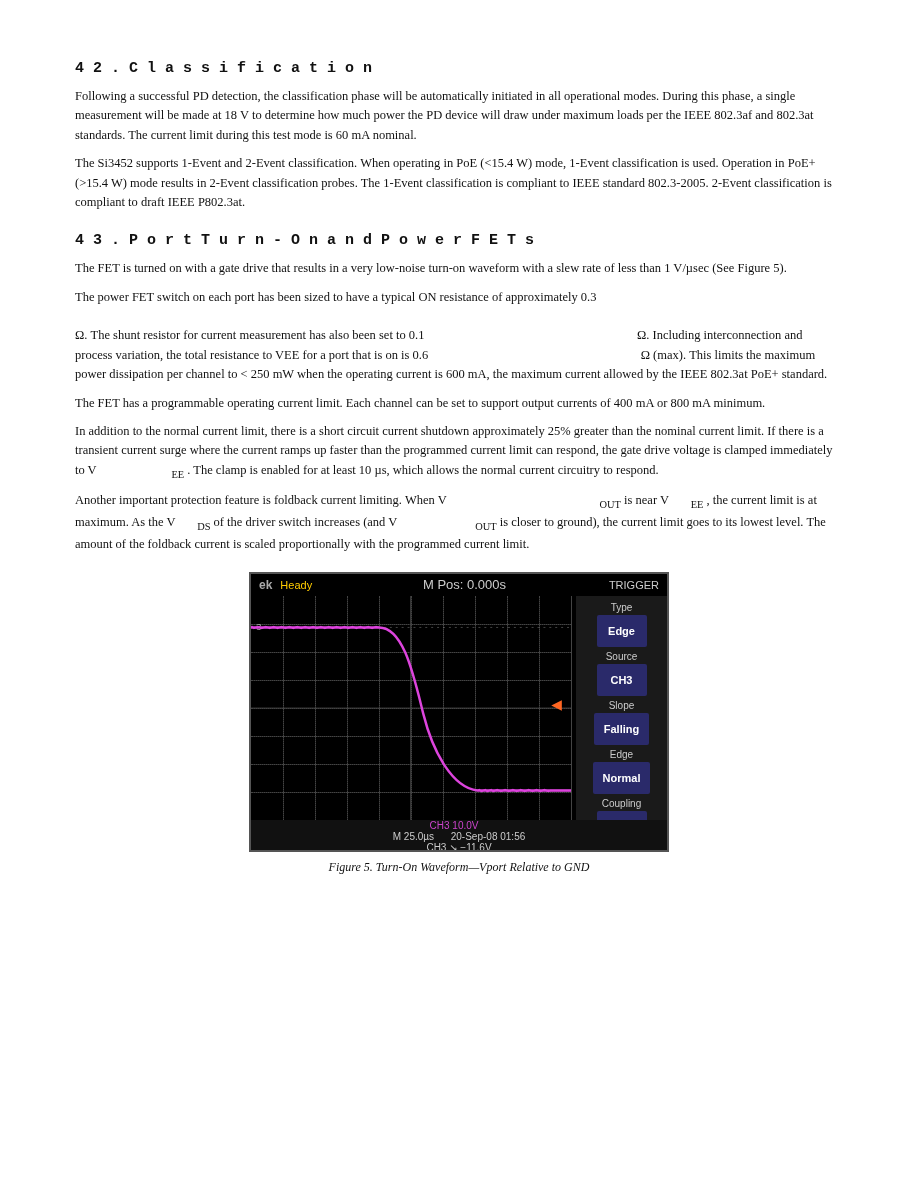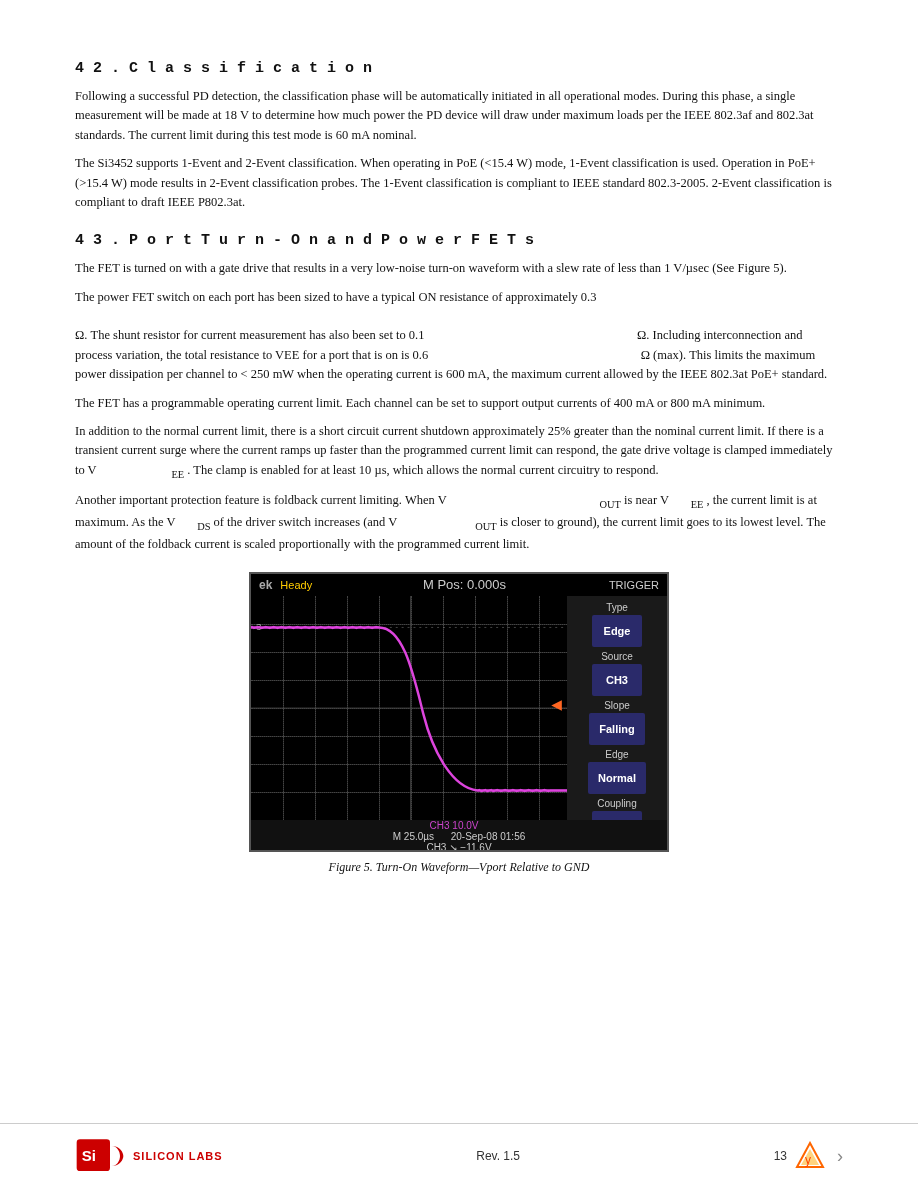--- a/index.html
+++ b/index.html
@@ -112,21 +112,21 @@
     }
     .waveform-svg {
       position: absolute;
       top: 0; left: 0;
       width: 100%;
       height: 100%;
     }
     .osc-sidebar {
       position: absolute;
       top: 22px; right: 0; bottom: 30px;
-      width: 100px;
+      width: 91px;
       background: #1a1a1a;
       display: flex;
       flex-direction: column;
       align-items: center;
       padding: 6px 4px;
       gap: 4px;
     }
     .trig-item {
       width: 88px;
       display: flex;
@@ -325,37 +325,13 @@
             <span>CH3 ↘  −11.6V</span><br>
             <span>&lt;10Hz</span>
           </span>
         </div>
       </div>
       <div class="figure-caption">Figure 5. Turn-On Waveform—Vport Relative to GND</div>
     </div>
 
   </div>
 
-  <div class="footer-bar">
-    <div class="footer-logo">
-
-      <svg class="si-logo" viewBox="0 0 60 48">
-        <rect x="2" y="4" width="40" height="38" rx="4" fill="#cc0000"></rect>
-        <text x="8" y="30" font-family="Arial" font-size="18" font-weight="bold" fill="white">Si</text>
-        <path d="M 44 12 C 54 12 58 20 58 24 C 58 28 54 36 44 36 C 50 36 54 30 54 24 C 54 18 50 12 44 12" fill="#cc0000"></path>
-      </svg>
-      <div>
-        <div style="font-family:Arial;font-size:11px;font-weight:bold;color:#cc0000;letter-spacing:1px;">SILICON LABS</div>
-      </div>
-    </div>
-    <div class="footer-center">Rev. 1.5</div>
-    <div class="footer-page">
-      <span>13</span>
-
-      <svg class="y-logo" viewBox="0 0 30 30">
-        <polygon points="15,2 28,26 2,26" fill="none" stroke="#ff6600" stroke-width="2"></polygon>
-        <polygon points="15,8 24,24 6,24" fill="#ffaa00" opacity="0.5"></polygon>
-        <text x="10" y="23" font-family="Arial" font-size="12" fill="#ff4400">y</text>
-      </svg>
-      <span style="font-size:18px;color:#888;margin-left:4px;">›</span>
-    </div>
-  </div>
 </div>
 
 </body></html>

